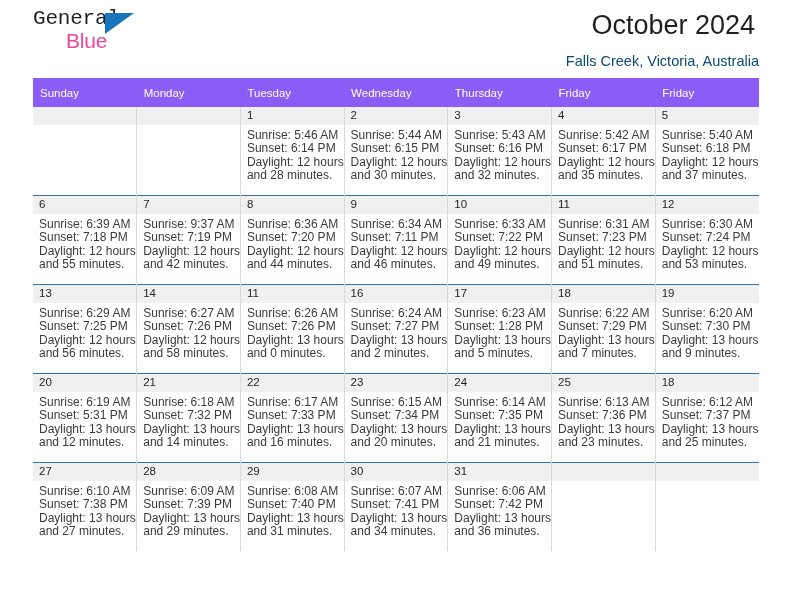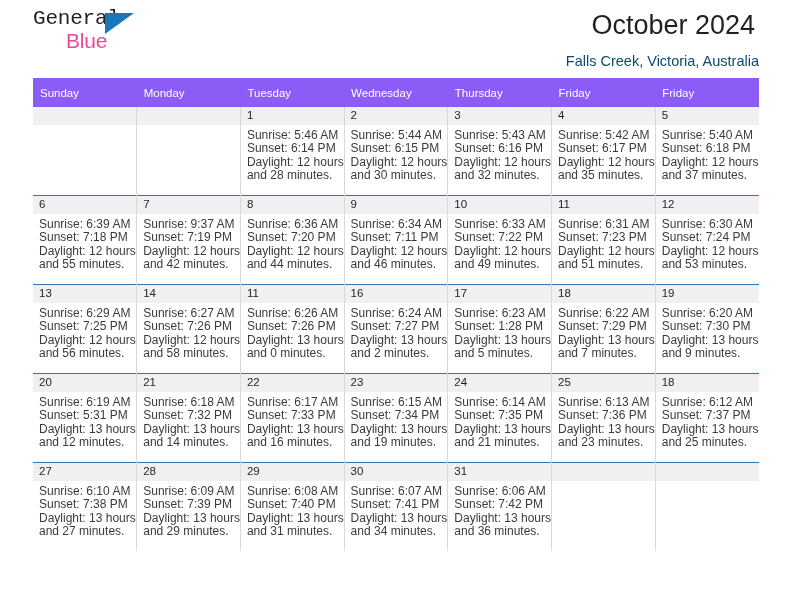--- a/index.html
+++ b/index.html
@@ -375,21 +375,21 @@
               <div>Daylight: 13 hours</div>
               <div>and 16 minutes.</div>
             </div>
           </td>
           <td class="daycell">
             <div class="daynum-band">23</div>
             <div class="info">
               <div>Sunrise: 6:15 AM</div>
               <div>Sunset: 7:34 PM</div>
               <div>Daylight: 13 hours</div>
-              <div>and 19 minutes.</div>
+              <div>and 20 minutes.</div>
             </div>
           </td>
           <td class="daycell">
             <div class="daynum-band">24</div>
             <div class="info">
               <div>Sunrise: 6:14 AM</div>
               <div>Sunset: 7:35 PM</div>
               <div>Daylight: 13 hours</div>
               <div>and 21 minutes.</div>
             </div>

